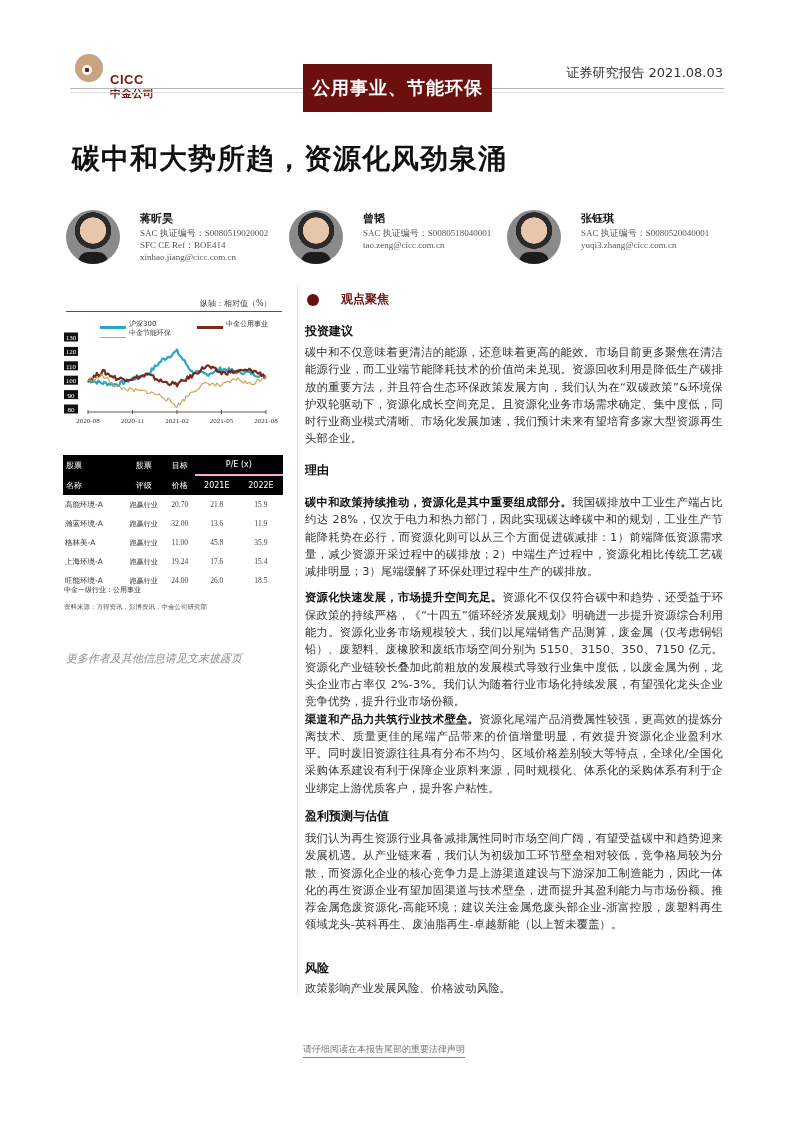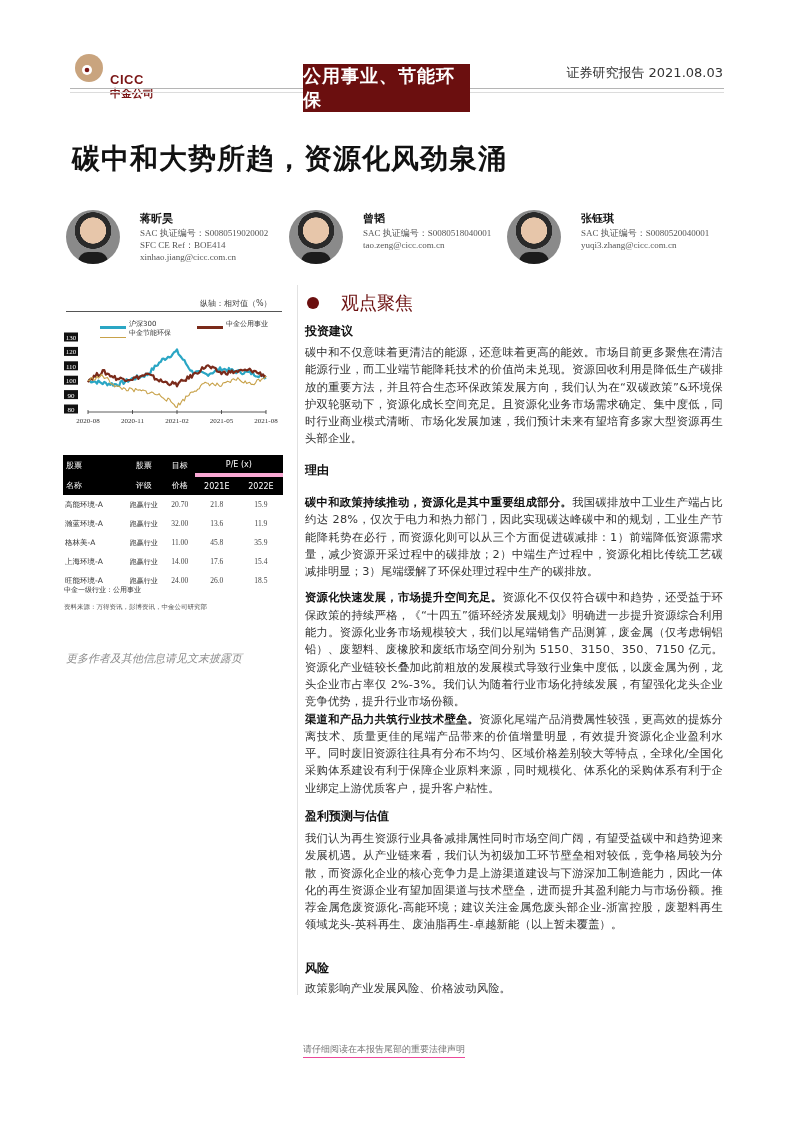--- a/index.html
+++ b/index.html
@@ -8,21 +8,21 @@
   .abs { position: absolute; }
 
   
   .logo { left: 74px; top: 50px; width: 100px; height: 36px; display: flex; align-items: center; }
   .logo-mark { width: 30px; height: 30px; position: relative; margin-right: 6px; }
   .logo-text { display: flex; flex-direction: column; line-height: 1; }
   .logo-en { font-family: Liberation Sans, sans-serif; font-weight: bold; font-size: 13px; color: #7a1515; letter-spacing: 0.5px; margin-top: 36px; }
   .logo-cn { font-weight: bold; font-size: 11px; color: #7a1515; margin-top: 2px; }
   .header-rule { left: 70px; top: 88px; width: 654px; height: 0; border-top: 1px solid #b5b5b5; }
   .header-rule2 { left: 70px; top: 92px; width: 654px; height: 0; border-top: 1px solid #dcdcdc; }
-  .sector-badge { left: 303px; top: 64px; width: 167px; height: 48px; background: #6b0f0f; color: #fff; font-weight: bold; font-size: 18px; display: flex; align-items: center; justify-content: center; letter-spacing: 1px; }
+  .sector-badge { left: 303px; top: 64px; width: 189px; height: 48px; background: #6b0f0f; color: #fff; font-weight: bold; font-size: 18px; display: flex; align-items: center; justify-content: center; letter-spacing: 1px; }
   .report-date { right: 70px; top: 64px; font-size: 13px; color: #333; }
 
   .page-title { left: 72px; top: 140px; font-size: 28px; font-weight: bold; color: #111; letter-spacing: 1px; }
 
   
   .author { display: flex; align-items: flex-start; }
   .avatar { width: 54px; height: 54px; border-radius: 50%; background: radial-gradient(circle at 50% 38%, #e7c6aa 0 30%, #2a2a2a 31% 42%, #8a8a8a 43% 100%); position: relative; overflow: hidden; flex-shrink: 0; }
   .avatar::after { content: ""; position: absolute; left: 12px; bottom: -6px; width: 30px; height: 18px; background: #1c1c1c; border-radius: 10px 10px 0 0; }
   .author-info { margin-left: 20px; line-height: 1.35; }
   .author-name { font-size: 11px; font-weight: bold; color: #111; margin-top: 2px; }
@@ -35,31 +35,31 @@
   .chart-box { left: 62px; top: 315px; width: 228px; height: 125px; }
   .legend-item { position: absolute; display: flex; align-items: flex-end; font-size: 7px; color: #333; }
   .legend-swatch { width: 26px; height: 3px; margin-right: 3px; }
 
   .pe-table { left: 63px; top: 455px; width: 220px; border-collapse: collapse; font-size: 8px; }
   .pe-table th { background: #000; color: #fff; font-weight: normal; height: 20px; padding: 0 2px; text-align: center; }
   .pe-table th.left { text-align: left; padding-left: 3px; }
   .pe-table td { height: 19px; text-align: center; color: #444; font-family: "Liberation Serif", serif; font-size: 7.5px; }
   .pe-table td.name { text-align: left; padding-left: 2px; font-family: "DejaVu Sans", sans-serif; font-size: 7.5px; color: #333; }
   .pe-table td.rating { font-family: "DejaVu Sans", sans-serif; font-size: 7px; color: #333; }
-  .pe-sub { border-top: 4px solid #f9a8d4; }
+  .pe-sub { border-top: 2px solid #f9a8d4; }
   .industry-note { left: 64px; top: 585px; font-size: 7px; color: #333; }
   .source-note { left: 64px; top: 603px; font-size: 6.5px; color: #555; }
   .more-authors { left: 66px; top: 651px; font-size: 11px; color: #8c8c8c; font-style: italic; }
 
   
   .focus-head { left: 307px; top: 291px; display: flex; align-items: center; }
   .dot-pair { position: relative; width: 22px; height: 12px; margin-right: 12px; }
   .dot-a { position: absolute; left: 0; top: 0; width: 12px; height: 12px; border-radius: 50%; background: #6b0f0f; }
   .dot-b { position: absolute; left: 8px; top: 0; width: 12px; height: 12px; border-radius: 50%; background: #c9a47e; z-index: -1; }
-  .focus-title { font-size: 18px; font-weight: normal; color: #6b0f0f; }
+  .focus-title { font-size: 12px; font-weight: bold; color: #6b0f0f; }
 
   .col { left: 305px; width: 418px; }
   .sec-head { font-size: 12px; font-weight: bold; color: #111; }
   .para { font-size: 11.3px; line-height: 17.3px; color: #333; text-align: justify; letter-spacing: 0.15px; }
   .para b { color: #111; }
 
   .footer-disclaimer { left: 303px; top: 1043px; font-size: 9px; color: #777; border-bottom: 1px solid #ec4899; padding-bottom: 1px; }
 </style>
 </head>
 <body>
@@ -192,21 +192,21 @@
     <tr>
       <td class="name">格林美-A</td>
       <td class="rating">跑赢行业</td>
       <td>11.00</td>
       <td>45.8</td>
       <td>35.9</td>
     </tr>
     <tr>
       <td class="name">上海环境-A</td>
       <td class="rating">跑赢行业</td>
-      <td>14.00</td>
+      <td>19.24</td>
       <td>17.6</td>
       <td>15.4</td>
     </tr>
     <tr>
       <td class="name">旺能环境-A</td>
       <td class="rating">跑赢行业</td>
       <td>24.00</td>
       <td>26.0</td>
       <td>18.5</td>
     </tr>

